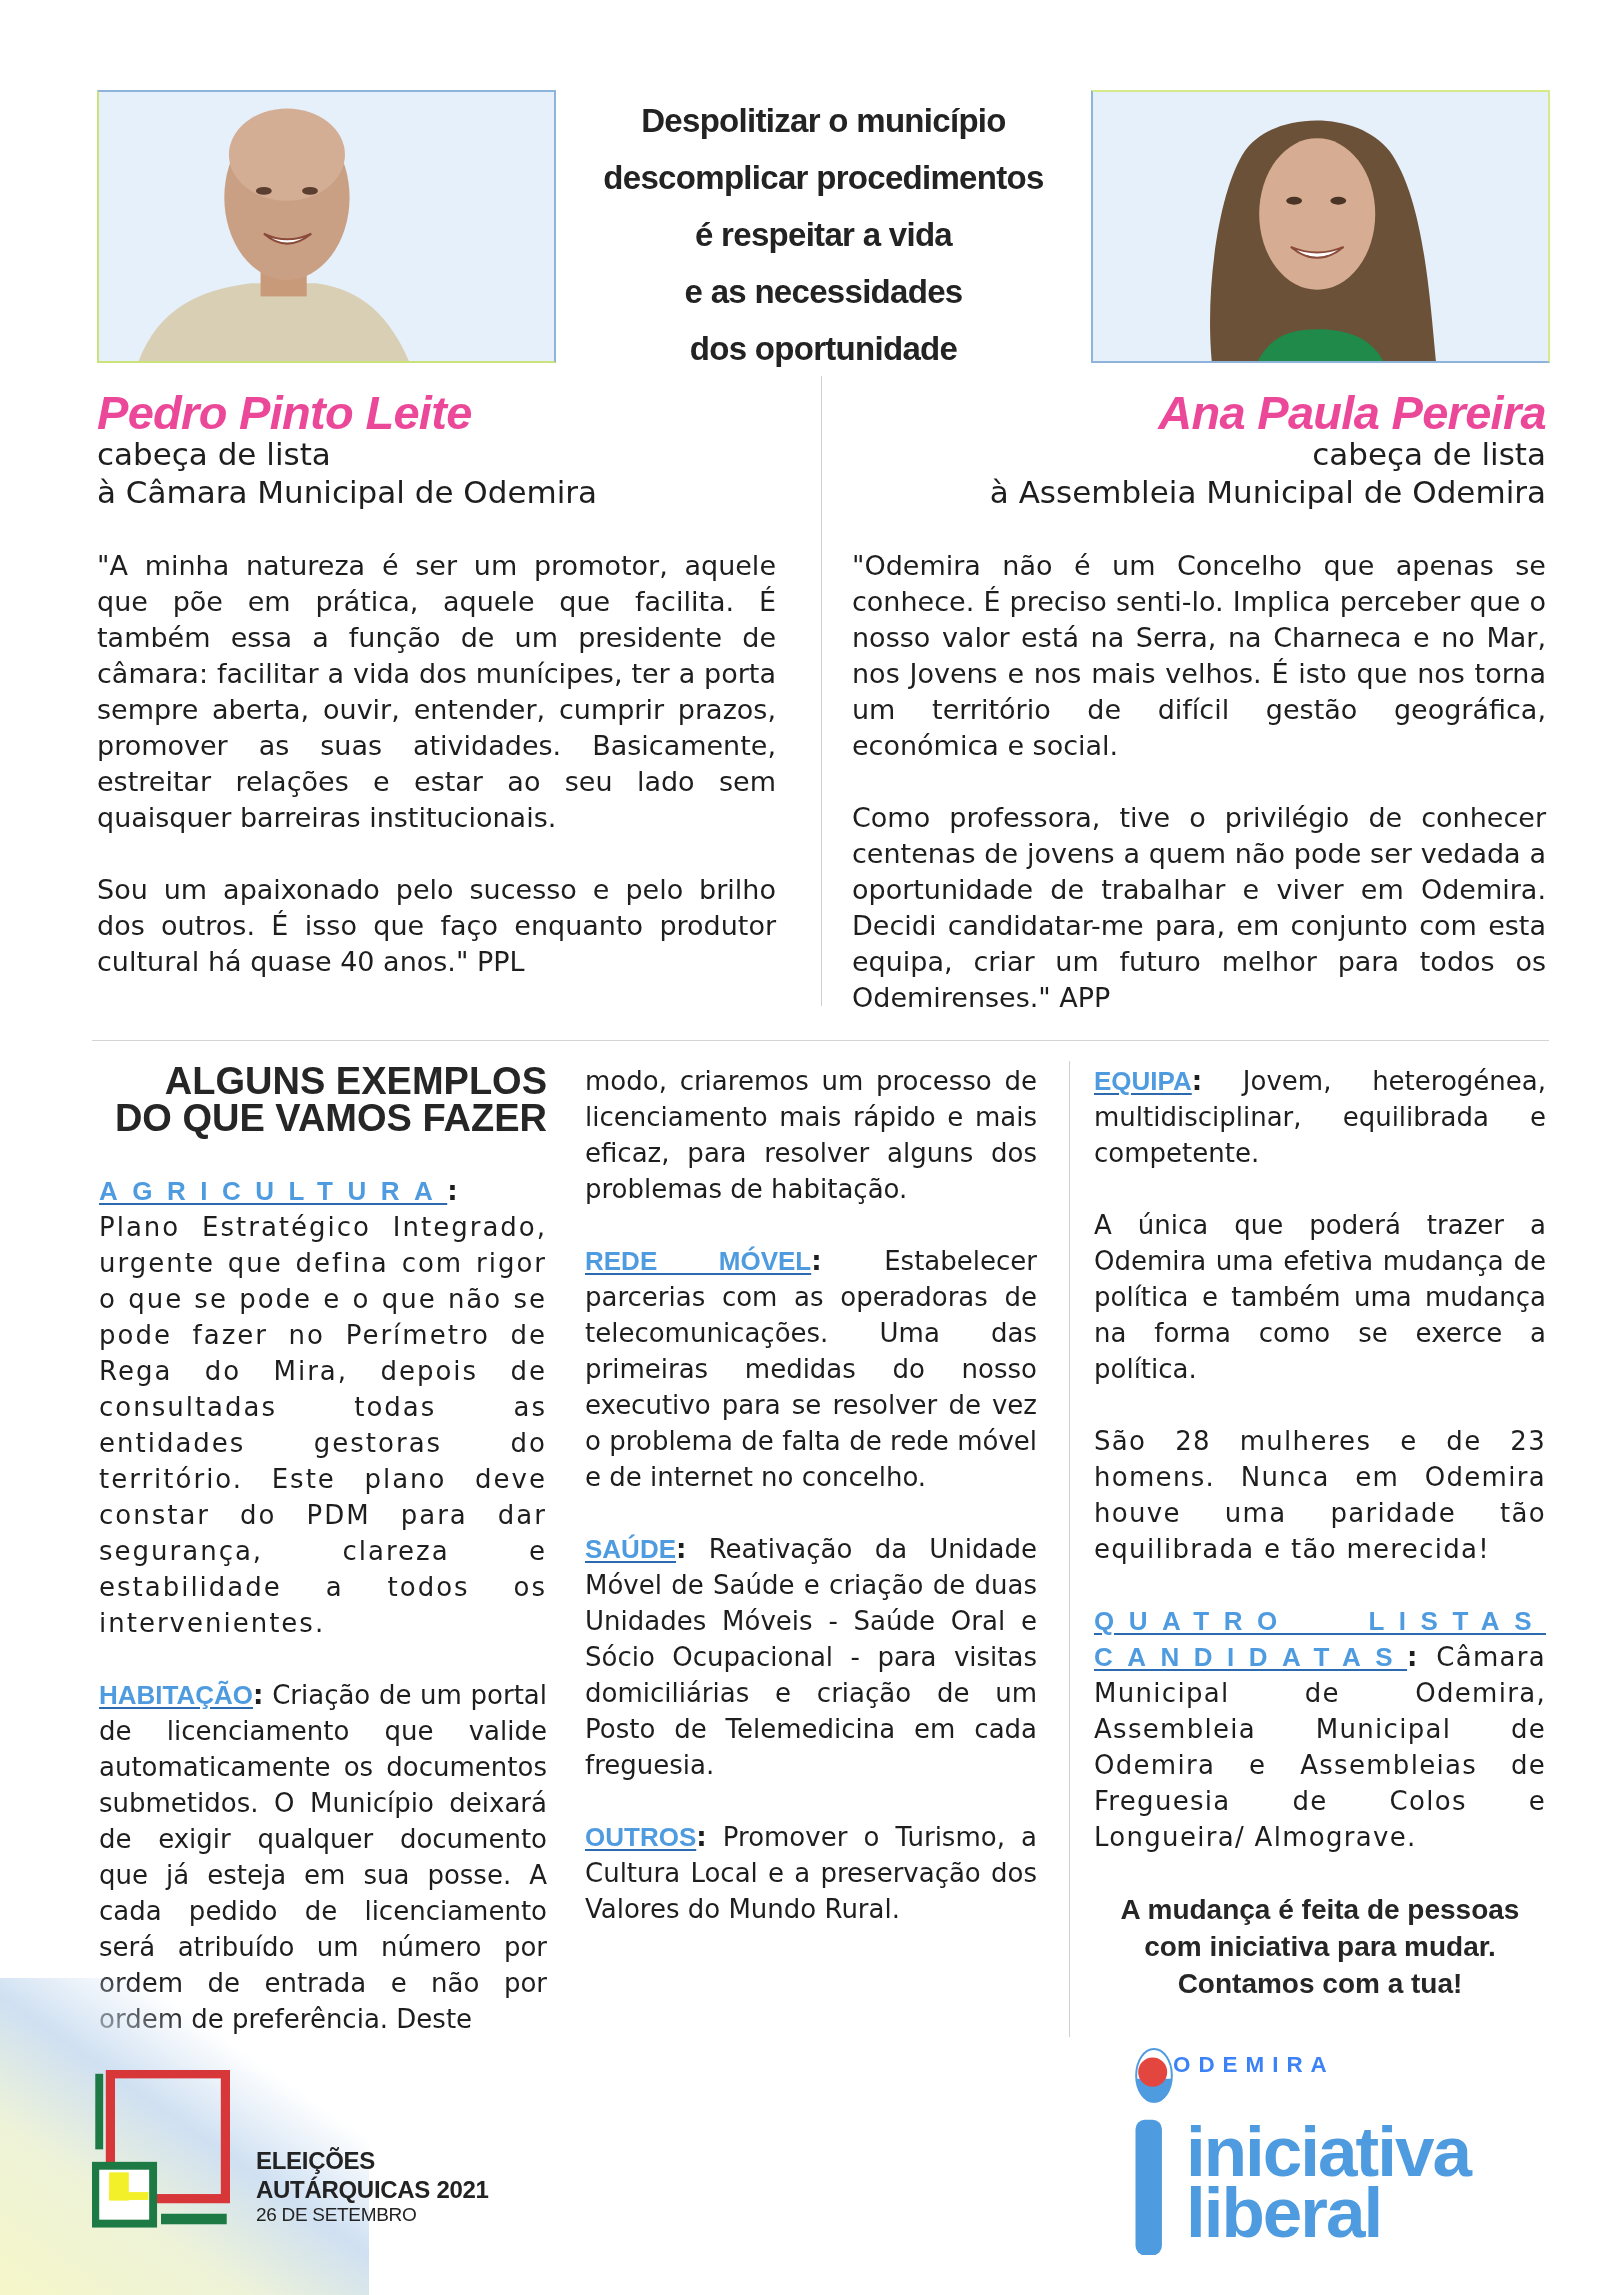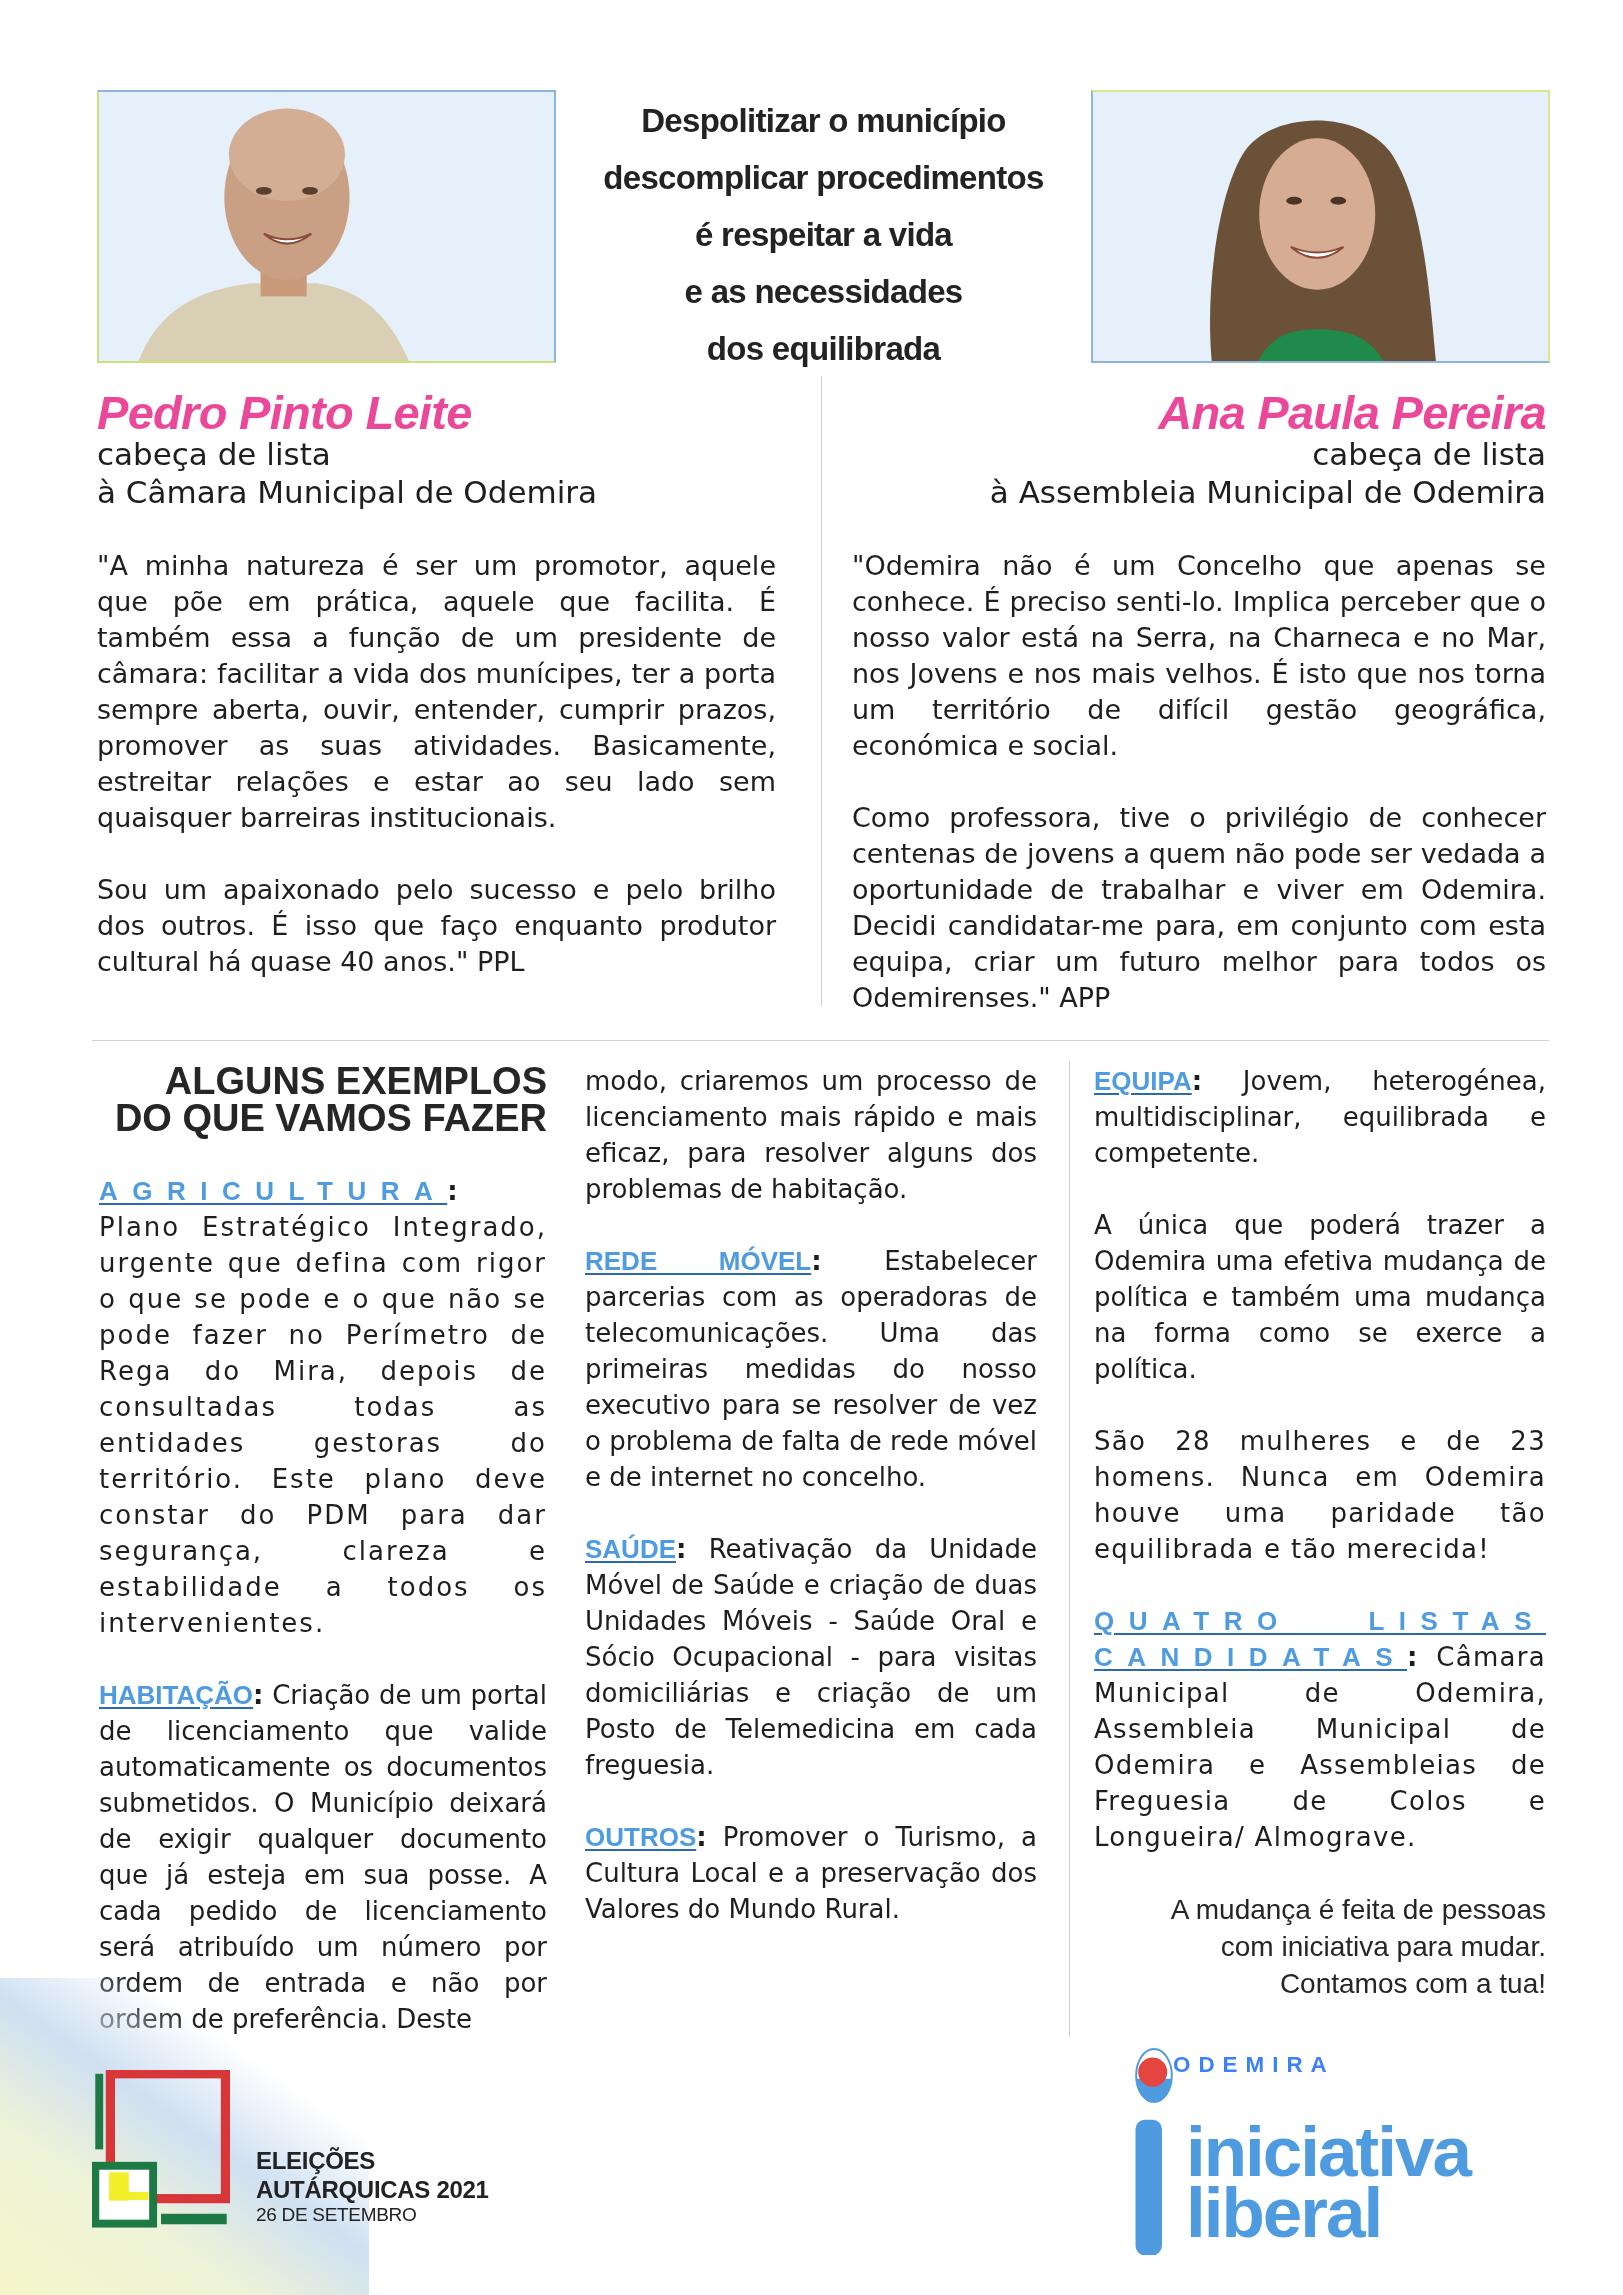--- a/index.html
+++ b/index.html
@@ -56,22 +56,22 @@
       font-family: "Liberation Sans", sans-serif; font-weight: bold; font-size: 38px; line-height: 37px;
       color: #262626; text-align: right;
     }
     .kw {
       font-family: "Liberation Sans", sans-serif; font-weight: bold; color: #4f9be0;
       text-decoration: underline; text-decoration-color: #2c6ab0; text-underline-offset: 3.3px;
     }
     .kw-wide { letter-spacing: 14.5px; }
     .colon { font-weight: bold; }
     .closing {
-      font-family: "Liberation Sans", sans-serif; font-weight: normal; font-size: 28px; line-height: 37px;
-      color: #262626; text-align: right;
+      font-family: "Liberation Sans", sans-serif; font-weight: bold; font-size: 28px; line-height: 37px;
+      color: #262626; text-align: center;
     }
 
     
     .wash {
       position: absolute; left: 0; top: 1978px; width: 369px; height: 318px;
       background: linear-gradient(35deg, #f5f6c8 0%, #eef3d8 30%, #cfe0f2 52%, rgba(255,255,255,0) 72%);
     }
 
     
     .elec-logo { position: absolute; left: 92px; top: 2070px; width: 138px; height: 162px; }
@@ -104,21 +104,21 @@
     <ellipse cx="320" cy="150" rx="12" ry="6" fill="#5a3e2f"></ellipse>
     <path d="M250 215 Q 285 245 322 215 Q 285 232 250 215 Z" fill="#ffffff" stroke="#8a4b3a" stroke-width="3"></path>
   </svg>
 </div>
 
 <div class="slogan">
   <div>Despolitizar o município</div>
   <div>descomplicar procedimentos</div>
   <div>é respeitar a vida</div>
   <div>e as necessidades</div>
-  <div>dos equilibrada</div>
+  <div>dos oportunidade</div>
 </div>
 
 <div class="photo photo-right">
   <svg viewBox="0 0 690 408">
     <rect width="690" height="408" fill="#e6f0fa"></rect>
     <path d="M180 408 C 170 300, 190 150, 230 90 C 270 30, 400 25, 450 90 C 500 160, 510 300, 520 408 Z" fill="#6b5138"></path>
     <path d="M250 408 C 270 370, 300 360, 340 360 C 380 360, 420 370, 440 408 Z" fill="#1f8a4a"></path>
     <ellipse cx="340" cy="185" rx="88" ry="115" fill="#d6ad92"></ellipse>
     <ellipse cx="305" cy="165" rx="12" ry="6" fill="#4a3426"></ellipse>
     <ellipse cx="372" cy="165" rx="12" ry="6" fill="#4a3426"></ellipse>

